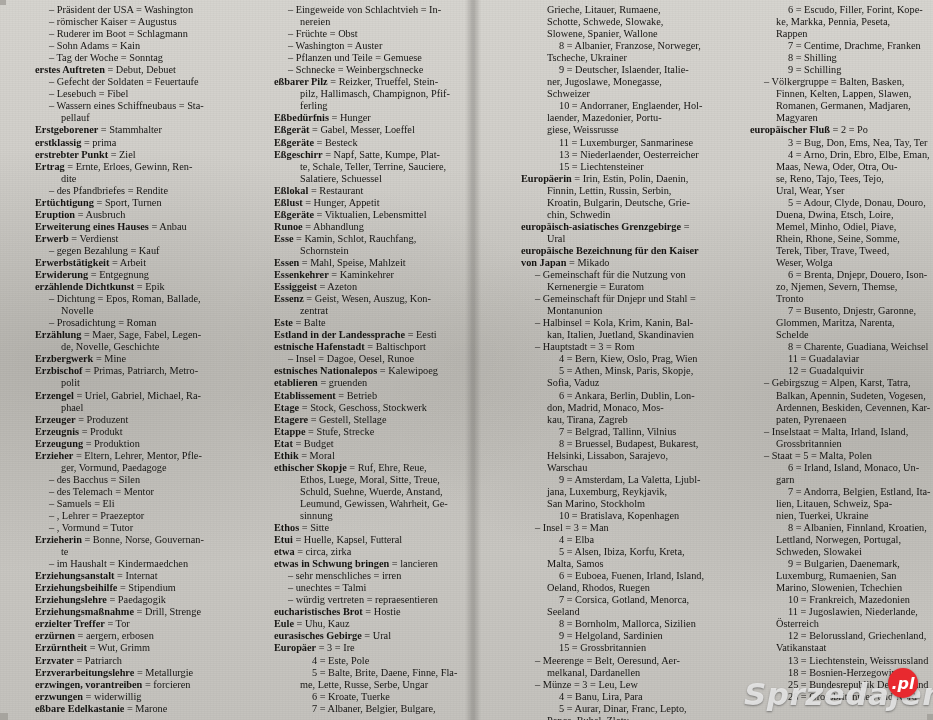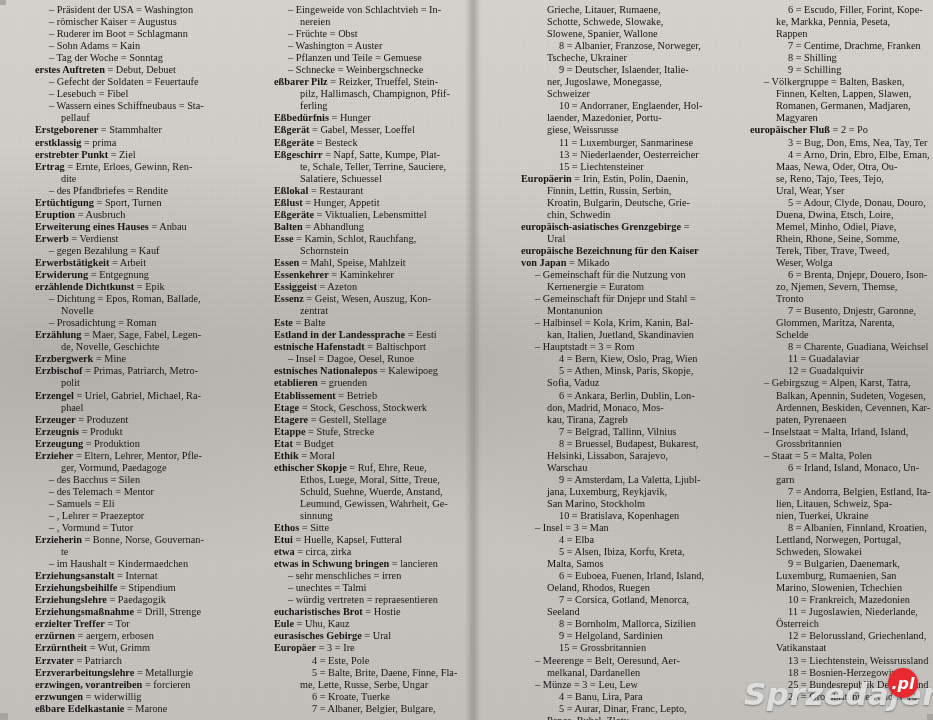--- a/index.html
+++ b/index.html
@@ -170,21 +170,21 @@
         <p class="e lvl2">ferling</p>
         <p class="e"><span class="hw">Eßbedürfnis</span> = Hunger</p>
         <p class="e"><span class="hw">Eßgerät</span> = Gabel, Messer, Loeffel</p>
         <p class="e"><span class="hw">Eßgeräte</span> = Besteck</p>
         <p class="e"><span class="hw">Eßgeschirr</span> = Napf, Satte, Kumpe, Plat-</p>
         <p class="e lvl2">te, Schale, Teller, Terrine, Sauciere,</p>
         <p class="e lvl2">Salatiere, Schuessel</p>
         <p class="e"><span class="hw">Eßlokal</span> = Restaurant</p>
         <p class="e"><span class="hw">Eßlust</span> = Hunger, Appetit</p>
         <p class="e"><span class="hw">Eßgeräte</span> = Viktualien, Lebensmittel</p>
-        <p class="e"><span class="hw">Balten</span> = Abhandlung</p>
+        <p class="e"><span class="hw">Runoe</span> = Abhandlung</p>
         <p class="e"><span class="hw">Esse</span>  =  Kamin,  Schlot,  Rauchfang,</p>
         <p class="e lvl2">Schornstein</p>
         <p class="e"><span class="hw">Essen</span> = Mahl, Speise, Mahlzeit</p>
         <p class="e"><span class="hw">Essenkehrer</span> = Kaminkehrer</p>
         <p class="e"><span class="hw">Essiggeist</span> = Azeton</p>
         <p class="e"><span class="hw">Essenz</span> = Geist, Wesen, Auszug, Kon-</p>
         <p class="e lvl2">zentrat</p>
         <p class="e"><span class="hw">Este</span> = Balte</p>
         <p class="e"><span class="hw">Estland in der Landessprache</span> = Eesti</p>
         <p class="e"><span class="hw">estnische Hafenstadt</span> = Baltischport</p>

